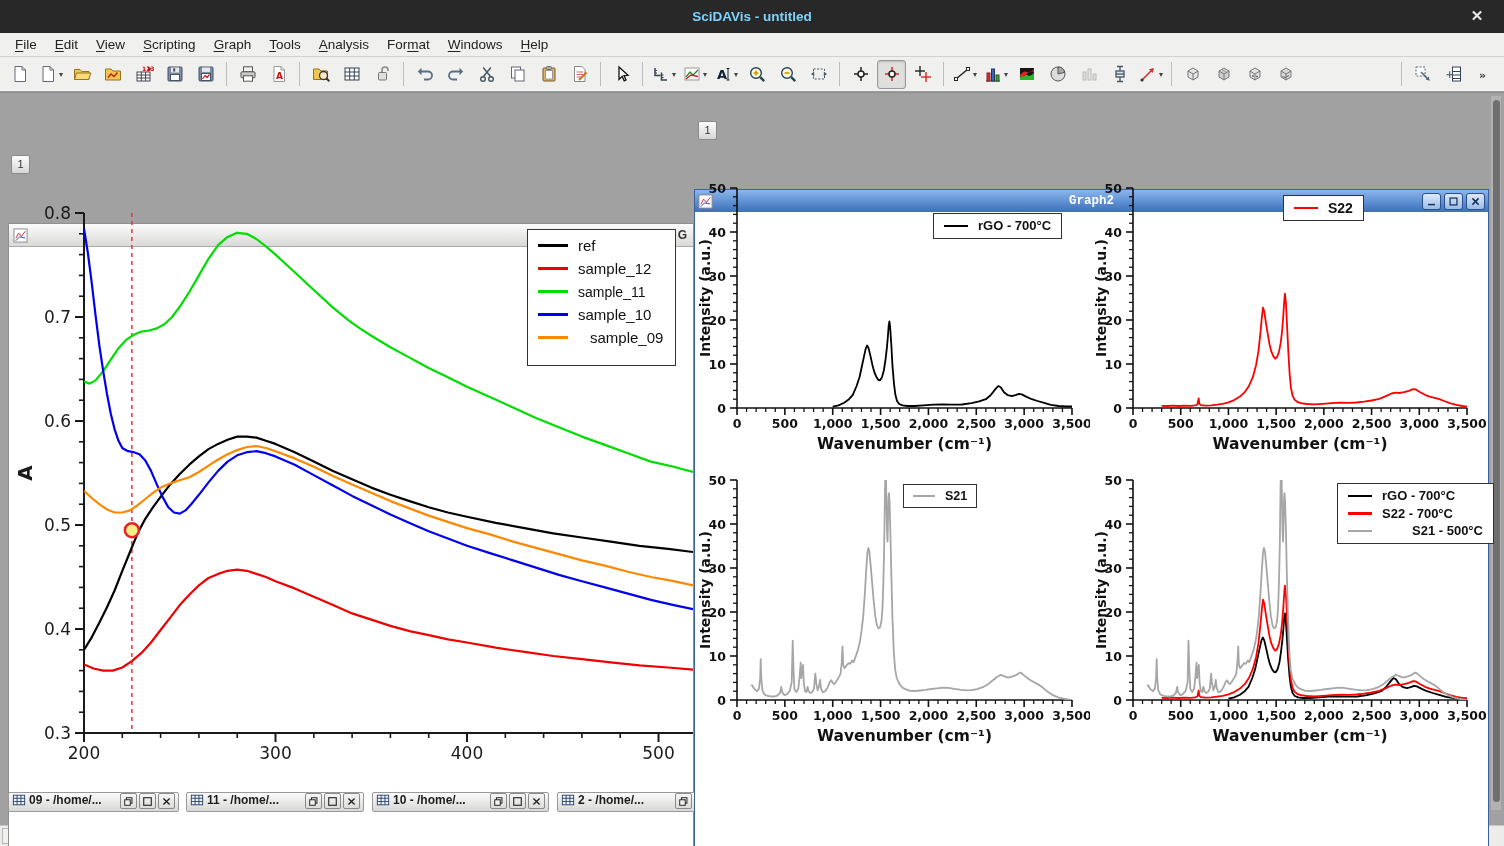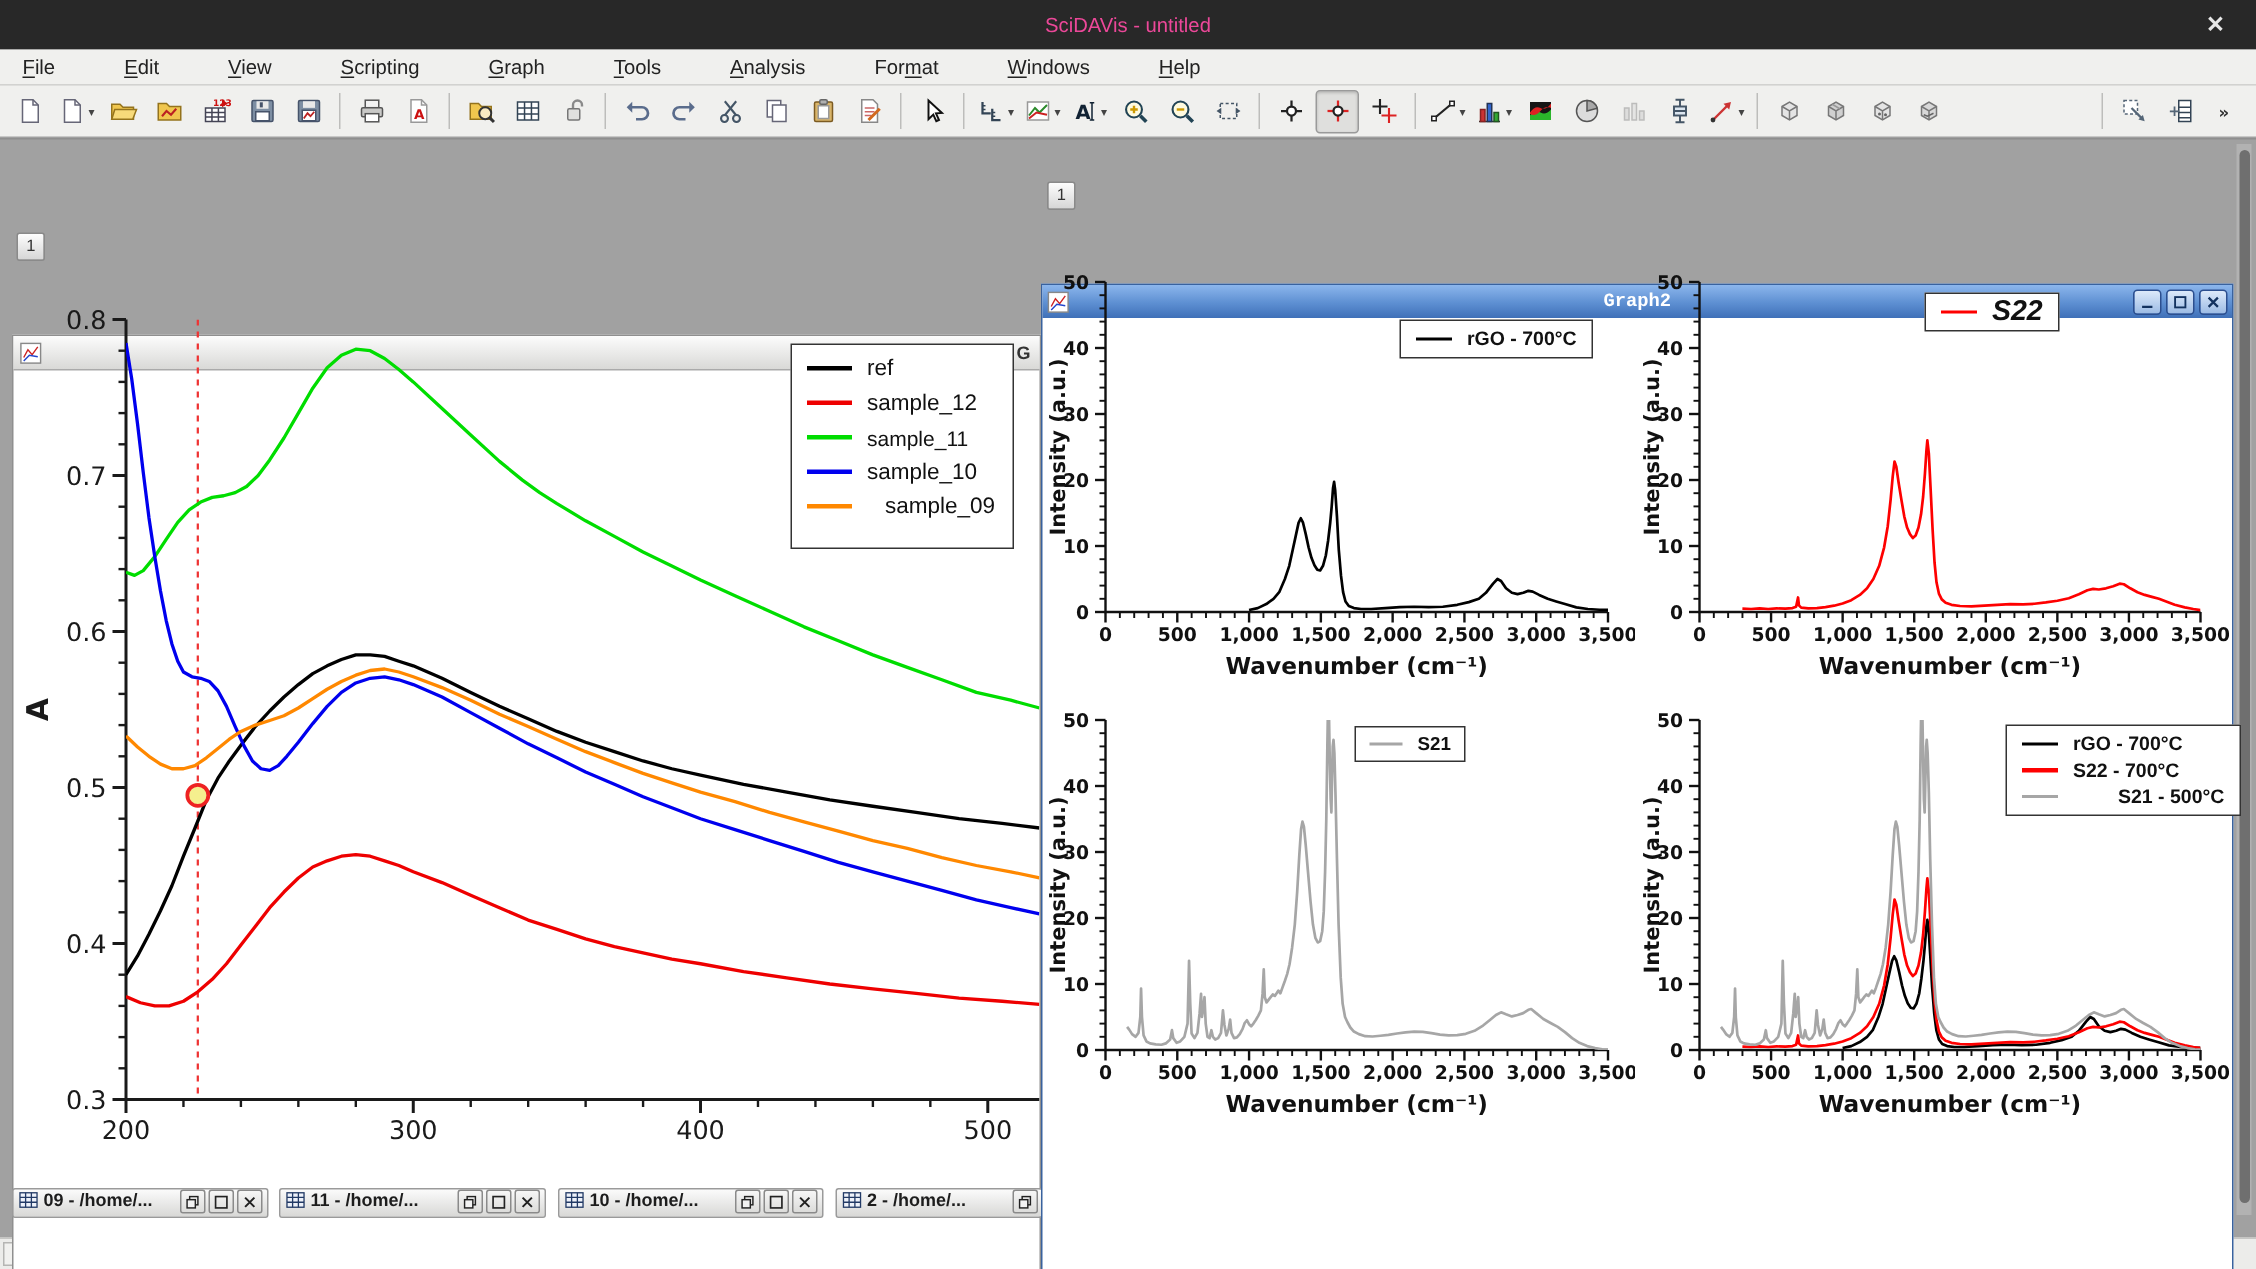--- a/index.html
+++ b/index.html
@@ -1,25 +1,25 @@
 <!DOCTYPE html>
 <html><head>
 <meta charset="utf-8">
 <style>
   html,body{margin:0;padding:0;background:#888;}
   #app{position:relative;width:1504px;height:846px;overflow:hidden;background:#a1a1a1;
        font-family:"Liberation Sans",sans-serif;user-select:none;}
   
   #titlebar{position:absolute;left:0;top:0;width:1504px;height:33px;background:#282828;
             display:flex;align-items:center;justify-content:center;}
-  #titlebar .t{color:#ec4899;font-weight:normal;font-size:13.5px;}
+  #titlebar .t{color:#7dd3fc;font-weight:bold;font-size:13.5px;}
   #title-close{position:absolute;right:16px;top:7px;color:#e8e8e8;font-size:15px;font-weight:bold;
                width:22px;text-align:center;cursor:default;}
   #menubar{position:absolute;left:0;top:33px;width:1504px;height:24px;background:#f0f0ee;
-           border-bottom:1px solid #d2d2d0;display:flex;align-items:center;padding-left:6px;box-sizing:border-box;gap:28px;}
+           border-bottom:1px solid #d2d2d0;display:flex;align-items:center;padding-left:6px;box-sizing:border-box;}
   .menu-item{padding:3px 9px;font-size:13.5px;color:#222;}
   .menu-item u{text-underline-offset:2px;}
   #toolbar{position:absolute;left:0;top:57px;width:1504px;height:35px;background:#f0f0ee;
            border-bottom:1px solid #9f9f9f;display:flex;align-items:center;padding:0 4px;box-sizing:border-box;}
   .tbtn{width:27px;height:27px;display:flex;align-items:center;justify-content:center;border:1px solid transparent;
         border-radius:3px;margin:0 1px;position:relative;}
   .tbtn.pressed{background:#dfdfdd;border:1px solid #9a9a9a;box-shadow:inset 0 1px 2px rgba(0,0,0,.18);}
   .tbtn.disabled{opacity:.42;}
   .tbtn .dd{font-size:8px;color:#444;margin-left:1px;}
   .tsep{width:1px;height:24px;background:#bdbdbb;margin:0 5px;}
@@ -864,21 +864,21 @@
           <span>sample_09</span>
         </div>
       </div>
       <div class="legend" style="left: 933px; top: 213px; padding: 3px 10px; border-width: 1.5px; z-index: 5;">
         <div class="le" style="height: 17.5px; font-size: 13px; font-weight: bold;">
           <span class="ls" style="width:24px;height:2.5px;background:#000000;margin-right:10px;"></span>
           <span>rGO - 700°C</span>
         </div>
       </div>
       <div class="legend" style="left: 1283px; top: 195px; padding: 3px 10px; border-width: 1.5px; z-index: 5;">
-        <div class="le" style="height: 17.5px; font-size: 19px; font-weight: bold; font-style: italic;">
+        <div class="le" style="height: 17.5px; font-size: 14px; font-weight: bold;">
           <span class="ls" style="width:24px;height:2.5px;background:#fe0000;margin-right:10px;"></span>
           <span>S22</span>
         </div>
       </div>
       <div class="legend" style="left: 903px; top: 484px; padding: 3px 9px; border-width: 1.5px; z-index: 5;">
         <div class="le" style="height: 16px; font-size: 12.5px; font-weight: bold;">
           <span class="ls" style="width:22px;height:2.5px;background:#a6a6a6;margin-right:10px;"></span>
           <span>S21</span>
         </div>
       </div>

